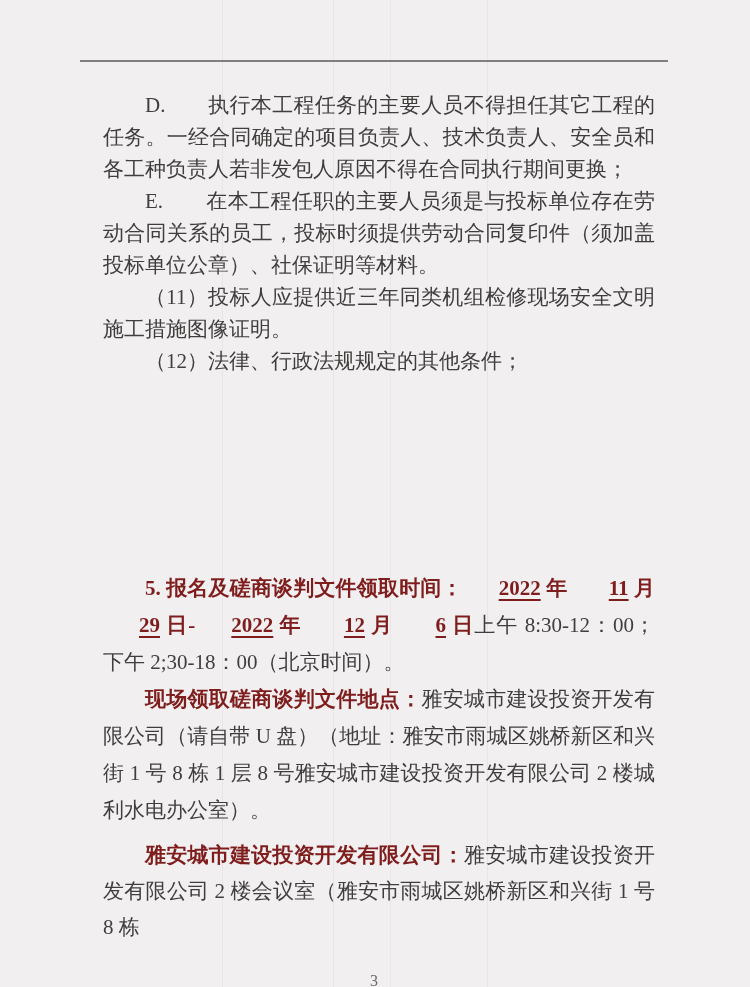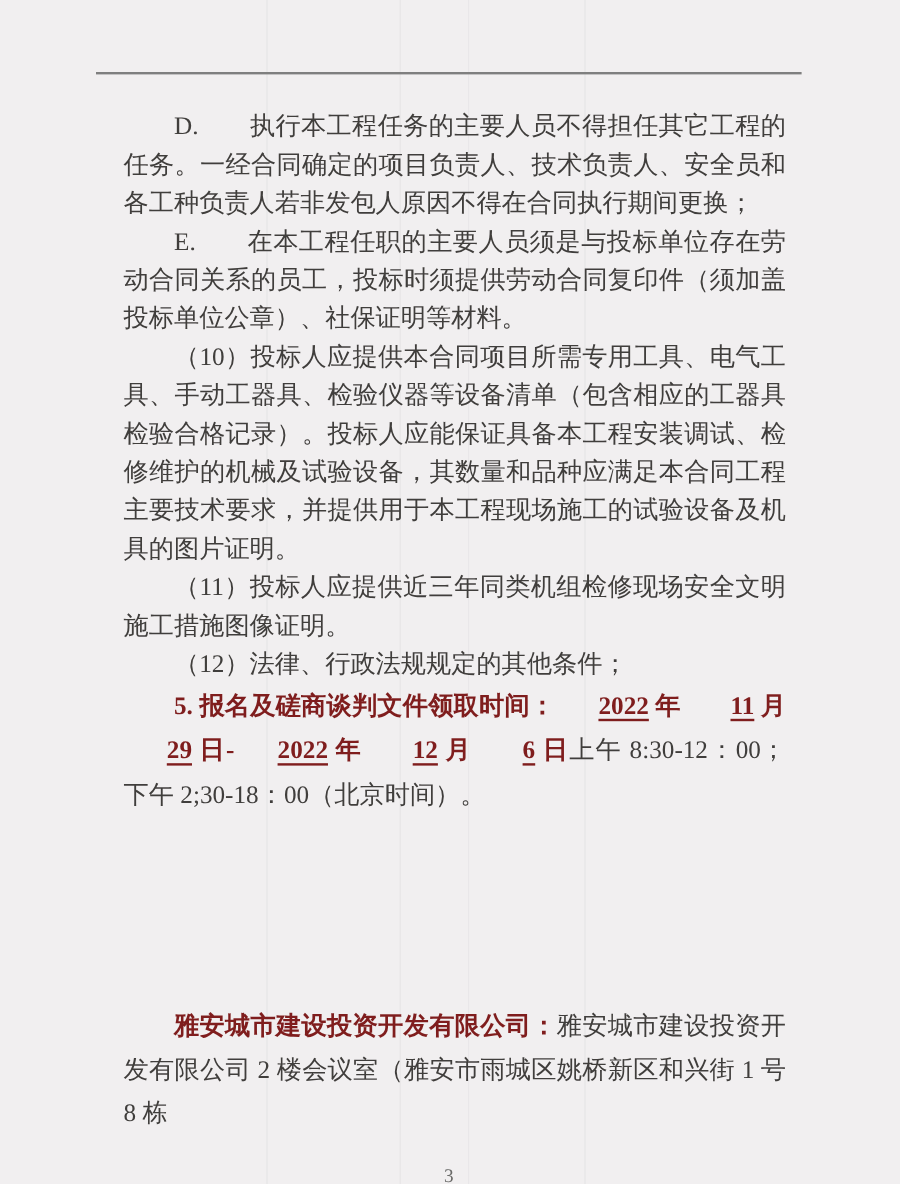--- a/index.html
+++ b/index.html
@@ -58,25 +58,25 @@
   <div class="streak s1"></div>
   <div class="streak s2"></div>
   <div class="streak s3"></div>
   <div class="streak s4"></div>
 
   <div class="header-rule"></div>
 
   <div class="textblock block-a">
       <p><span>D.　　执行本工程任务的主要人员不得担任其它工程的任务。一经合同确定的项目负责人、技术负责人、安全员和各工种负责人若非发包人原因不得在合同执行期间更换；</span></p>
       <p><span>E.　　在本工程任职的主要人员须是与投标单位存在劳动合同关系的员工，投标时须提供劳动合同复印件（须加盖投标单位公章）、社保证明等材料。</span></p>
-      <p><span>（10）投标人应提供本合同项目所需专用工具、电气工具、手动工器具、检验仪器等设备清单（包含相应的工器具检验合格记录）。投标人应能保证具备本工程安装调试、检修维护的机械及试验设备，其数量和品种应满足本合同工程主要技术要求，并提供用于本工程现场施工的试验设备及机具的图片证明。</span></p>
       <p><span>（11）投标人应提供近三年同类机组检修现场安全文明施工措施图像证明。</span></p>
       <p><span>（12）法律、行政法规规定的其他条件；</span></p>
     </div>
   <div class="textblock block-b">
       <p><span class="b">5. 报名及磋商谈判文件领取时间：</span><span class="b u">2022</span><span class="b"> 年 </span><span class="b u">11</span><span class="b"> 月 </span><span class="b u">29</span><span class="b"> 日-</span><span class="b u">2022</span><span class="b"> 年 </span><span class="b u">12</span><span class="b"> 月 </span><span class="b u">6</span><span class="b"> 日</span><span>上午 8:30-12：00；下午 2;30-18：00（北京时间）。</span></p>
+      <p><span class="b">现场领取磋商谈判文件地点：</span><span>雅安城市建设投资开发有限公司（请自带 U 盘）（地址：雅安市雨城区姚桥新区和兴街 1 号 8 栋 1 层 8 号雅安城市建设投资开发有限公司 2 楼城利水电办公室）。</span></p>
     </div>
   <div class="textblock block-c">
       <p><span class="b">雅安城市建设投资开发有限公司：</span><span>雅安城市建设投资开发有限公司 2 楼会议室（雅安市雨城区姚桥新区和兴街 1 号 8 栋</span></p>
     </div>
 
   <div class="page-number">3</div>
 </div>
 
 </body></html>

